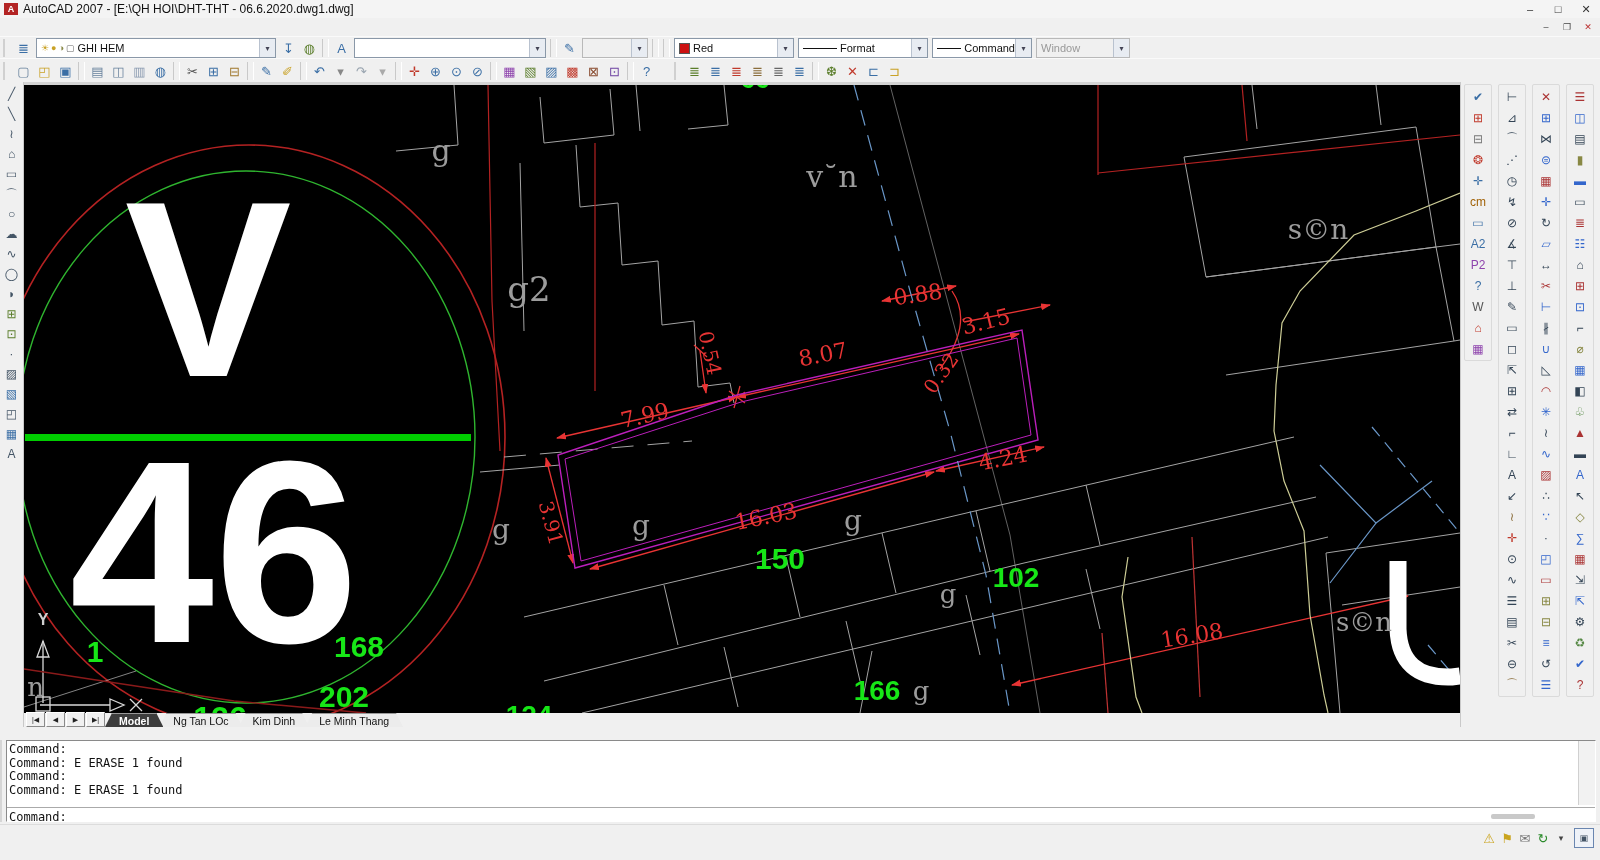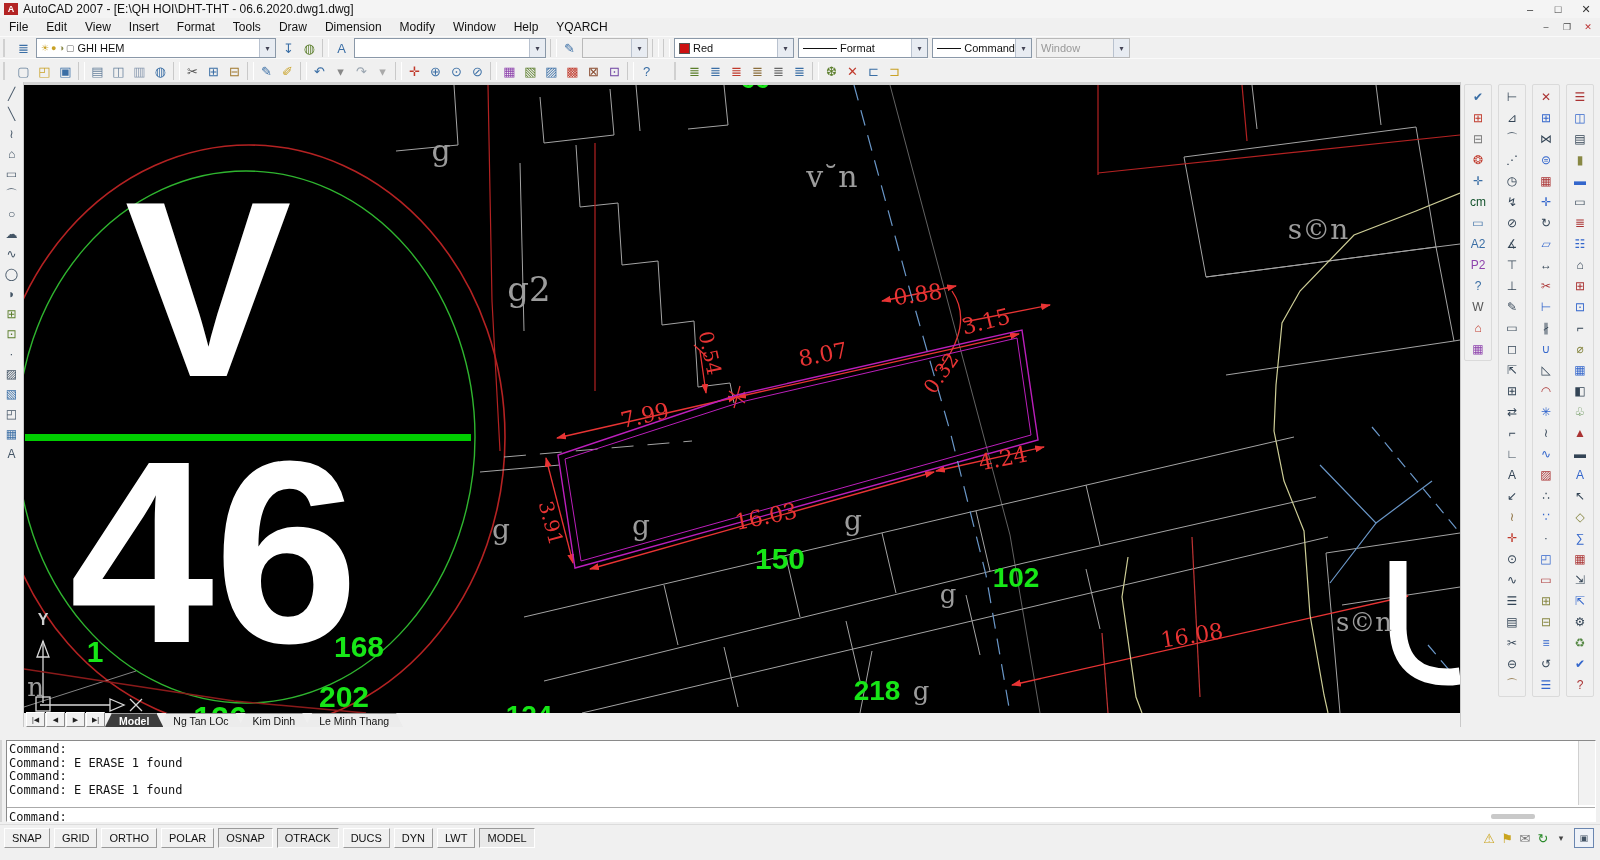--- a/index.html
+++ b/index.html
@@ -72,34 +72,20 @@
   <div id="titlebar">
     <div class="appicon">A</div>
     <span>AutoCAD 2007 - [E:\QH HOI\DHT-THT - 06.6.2020.dwg1.dwg]</span>
     <div class="spacer"></div>
     <div class="winbtn">–</div>
     <div class="winbtn">□</div>
     <div class="winbtn">✕</div>
   </div>
 
   <div id="menubar">
-    <span id="menuitems" style="display:flex;">
-        <span class="menu-item">File</span>
-        <span class="menu-item">Edit</span>
-        <span class="menu-item">View</span>
-        <span class="menu-item">Insert</span>
-        <span class="menu-item">Format</span>
-        <span class="menu-item">Tools</span>
-        <span class="menu-item">Draw</span>
-        <span class="menu-item">Dimension</span>
-        <span class="menu-item">Modify</span>
-        <span class="menu-item">Window</span>
-        <span class="menu-item">Help</span>
-        <span class="menu-item">YQARCH</span>
-      </span>
     <div class="spacer"></div>
     <div class="docbtn">–</div>
     <div class="docbtn">❐</div>
     <div class="docbtn close">✕</div>
   </div>
 
   <div id="tb1" class="toolbar">
     <div class="grip"></div>
     <div id="tb1-layericon" style="display:flex;">
         <div class="ibtn" style="color: rgb(58, 110, 165);">≣</div>
@@ -347,21 +333,21 @@
           <div class="clab" style="left: 184px; top: 205px; font-size: 250px; color: rgb(255, 255, 255); font-family: &quot;Liberation Sans&quot;, sans-serif; font-weight: 700; transform: translate(-50%, -50%);">V</div>
           <div class="clab" style="left: 190px; top: 467px; font-size: 260px; color: rgb(255, 255, 255); font-family: &quot;Liberation Sans&quot;, sans-serif; font-weight: 700; transform: translate(-50%, -50%);">46</div>
           <div class="clab" style="left: 731px; top: -6px; font-size: 26px; color: rgb(23, 230, 23); font-family: &quot;Liberation Sans&quot;, sans-serif; font-weight: 600; transform: translate(-50%, -50%);">66</div>
           <div class="clab" style="left: 71px; top: 567px; font-size: 30px; color: rgb(23, 230, 23); font-family: &quot;Liberation Sans&quot;, sans-serif; font-weight: 600; transform: translate(-50%, -50%);">1</div>
           <div class="clab" style="left: 335px; top: 562px; font-size: 30px; color: rgb(23, 230, 23); font-family: &quot;Liberation Sans&quot;, sans-serif; font-weight: 600; transform: translate(-50%, -50%);">168</div>
           <div class="clab" style="left: 320px; top: 612px; font-size: 30px; color: rgb(23, 230, 23); font-family: &quot;Liberation Sans&quot;, sans-serif; font-weight: 600; transform: translate(-50%, -50%);">202</div>
           <div class="clab" style="left: 196px; top: 633px; font-size: 32px; color: rgb(23, 230, 23); font-family: &quot;Liberation Sans&quot;, sans-serif; font-weight: 600; transform: translate(-50%, -50%);">126</div>
           <div class="clab" style="left: 505px; top: 631px; font-size: 28px; color: rgb(23, 230, 23); font-family: &quot;Liberation Sans&quot;, sans-serif; font-weight: 600; transform: translate(-50%, -50%);">124</div>
           <div class="clab" style="left: 756px; top: 474px; font-size: 30px; color: rgb(23, 230, 23); font-family: &quot;Liberation Sans&quot;, sans-serif; font-weight: 600; transform: translate(-50%, -50%);">150</div>
           <div class="clab" style="left: 992px; top: 493px; font-size: 28px; color: rgb(23, 230, 23); font-family: &quot;Liberation Sans&quot;, sans-serif; font-weight: 600; transform: translate(-50%, -50%);">102</div>
-          <div class="clab" style="left: 853px; top: 606px; font-size: 28px; color: rgb(23, 230, 23); font-family: &quot;Liberation Sans&quot;, sans-serif; font-weight: 600; transform: translate(-50%, -50%);">218</div>
+          <div class="clab" style="left: 853px; top: 606px; font-size: 28px; color: rgb(23, 230, 23); font-family: &quot;Liberation Sans&quot;, sans-serif; font-weight: 600; transform: translate(-50%, -50%);">166</div>
           <div class="clab" style="left: 417px; top: 66px; font-size: 30px; color: rgb(156, 156, 156); font-family: &quot;DejaVu Serif&quot;, serif; font-weight: 400; transform: translate(-50%, -50%);">g</div>
           <div class="clab" style="left: 505px; top: 204px; font-size: 34px; color: rgb(156, 156, 156); font-family: &quot;DejaVu Serif&quot;, serif; font-weight: 400; transform: translate(-50%, -50%);">g2</div>
           <div class="clab" style="left: 477px; top: 445px; font-size: 28px; color: rgb(156, 156, 156); font-family: &quot;DejaVu Serif&quot;, serif; font-weight: 400; transform: translate(-50%, -50%);">g</div>
           <div class="clab" style="left: 617px; top: 441px; font-size: 28px; color: rgb(156, 156, 156); font-family: &quot;DejaVu Serif&quot;, serif; font-weight: 400; transform: translate(-50%, -50%);">g</div>
           <div class="clab" style="left: 829px; top: 436px; font-size: 28px; color: rgb(156, 156, 156); font-family: &quot;DejaVu Serif&quot;, serif; font-weight: 400; transform: translate(-50%, -50%);">g</div>
           <div class="clab" style="left: 924px; top: 509px; font-size: 26px; color: rgb(156, 156, 156); font-family: &quot;DejaVu Serif&quot;, serif; font-weight: 400; transform: translate(-50%, -50%);">g</div>
           <div class="clab" style="left: 897px; top: 606px; font-size: 26px; color: rgb(156, 156, 156); font-family: &quot;DejaVu Serif&quot;, serif; font-weight: 400; transform: translate(-50%, -50%);">g</div>
           <div class="clab" style="left: 808px; top: 92px; font-size: 30px; color: rgb(156, 156, 156); font-family: &quot;DejaVu Serif&quot;, serif; font-weight: 400; transform: translate(-50%, -50%);">v˘n</div>
           <div class="clab" style="left: 1294px; top: 145px; font-size: 28px; color: rgb(156, 156, 156); font-family: &quot;DejaVu Serif&quot;, serif; font-weight: 400; transform: translate(-50%, -50%);">s©n</div>
           <div class="clab" style="left: 1340px; top: 537px; font-size: 26px; color: rgb(156, 156, 156); font-family: &quot;DejaVu Serif&quot;, serif; font-weight: 400; transform: translate(-50%, -50%);">s©n</div>
@@ -396,21 +382,21 @@
     </div>
   </div>
 
   <div id="rightdock">
     <div class="dockcol" id="colA" style="left:3px;">
         <div class="ibtn" style="color: rgb(58, 110, 165);">✔</div>
         <div class="ibtn" style="color: rgb(192, 57, 43);">⊞</div>
         <div class="ibtn" style="color: rgb(119, 119, 119);">⊟</div>
         <div class="ibtn" style="color: rgb(192, 57, 43);">❂</div>
         <div class="ibtn" style="color: rgb(58, 110, 165);">✛</div>
-        <div class="ibtn minico" style="color: #14532d;">cm</div>
+        <div class="ibtn minico" style="color: #a16207;">cm</div>
         <div class="ibtn" style="color: rgb(58, 110, 165);">▭</div>
         <div class="ibtn minico" style="color: rgb(58, 110, 165);">A2</div>
         <div class="ibtn minico" style="color: rgb(142, 68, 173);">P2</div>
         <div class="ibtn" style="color: rgb(58, 110, 165);">?</div>
         <div class="ibtn" style="color: rgb(85, 85, 85);">W</div>
         <div class="ibtn" style="color: rgb(192, 57, 43);">⌂</div>
         <div class="ibtn" style="color: rgb(142, 68, 173);">▦</div>
       </div>
     <div class="dockcol" id="colB" style="left:37px;">
         <div class="ibtn" style="color: rgb(51, 68, 85);">⊢</div>
@@ -512,32 +498,20 @@
     <div id="cmdbox">
       <div id="cmdhist"><div>Command:</div><div>Command: E ERASE 1 found</div><div>Command:</div><div>Command: E ERASE 1 found</div></div>
       <div id="cmdscroll"></div>
       <div id="cmdsep"></div>
       <div id="cmdprompt">Command:</div>
       <div id="cmdhthumb"></div>
     </div>
   </div>
 
   <div id="statusbar">
-    <span id="toggles" style="display:flex;">
-        <div class="tg">SNAP</div>
-        <div class="tg">GRID</div>
-        <div class="tg">ORTHO</div>
-        <div class="tg">POLAR</div>
-        <div class="tg pressed">OSNAP</div>
-        <div class="tg pressed">OTRACK</div>
-        <div class="tg">DUCS</div>
-        <div class="tg">DYN</div>
-        <div class="tg">LWT</div>
-        <div class="tg pressed">MODEL</div>
-      </span>
     <div class="spacer"></div>
     <span id="tray" style="display:flex;align-items:center;">
         <div class="trayico" style="color: rgb(202, 164, 30);">⚠</div>
         <div class="trayico" style="color: rgb(202, 164, 30);">⚑</div>
         <div class="trayico" style="color: rgb(118, 118, 118);">✉</div>
         <div class="trayico" style="color: rgb(42, 138, 42);">↻</div>
       </span>
     <div class="trayico" style="font-size:9px;color:#444;">▾</div>
     <div id="cleanbtn">▣</div>
   </div>

